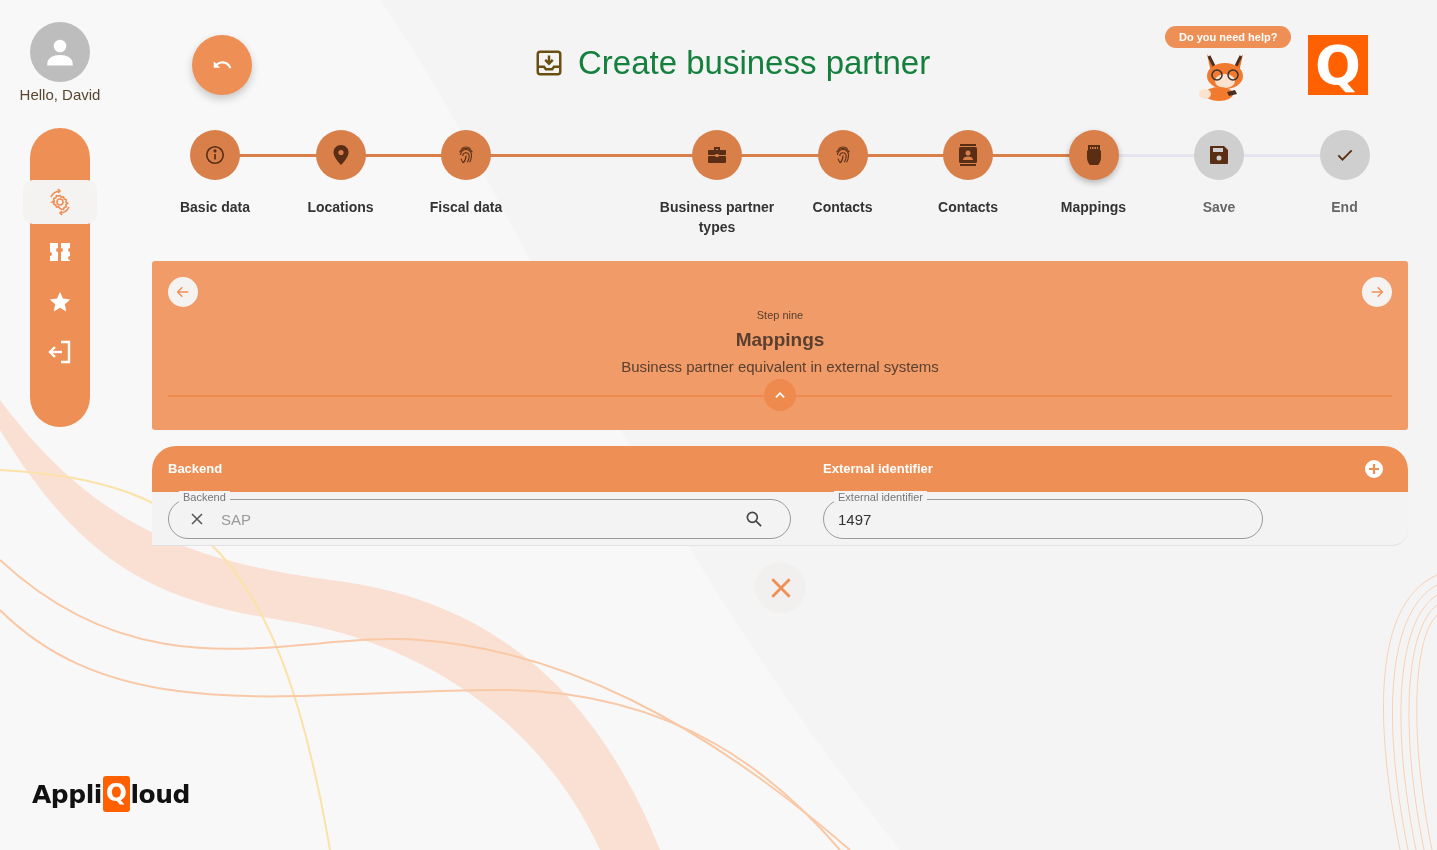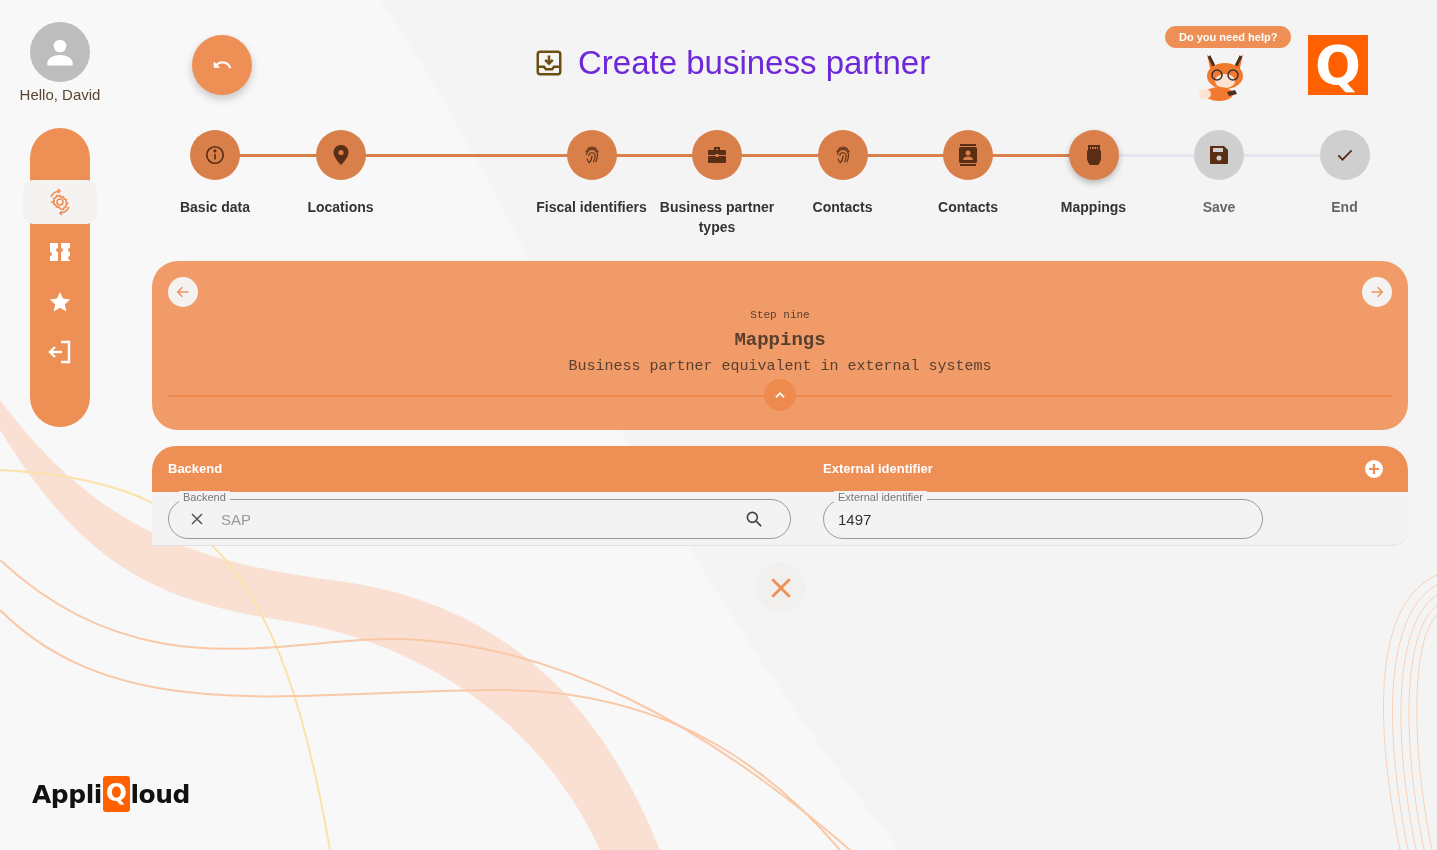--- a/index.html
+++ b/index.html
@@ -20,41 +20,41 @@
   
   .sidebar { position: absolute; left: 30px; top: 128px; width: 60px; height: 299px; border-radius: 30px; background: #ee8f55; z-index: 2; }
   .side-item { position: absolute; left: 0; width: 60px; height: 44px; display: flex; align-items: center; justify-content: center; cursor: pointer; }
   .side-item.active { left: -7px; width: 74px; background: #f4f3f2; border-radius: 10px; }
 
   
   .back-btn { position: absolute; left: 192px; top: 35px; width: 60px; height: 60px; border-radius: 50%; background: #ee8f55; box-shadow: 0 4px 8px rgba(0,0,0,0.2); display: flex; align-items: center; justify-content: center; z-index: 2; cursor: pointer; }
 
   
   .title { position: absolute; left: 534px; top: 44px; display: flex; align-items: center; gap: 14px; z-index: 2; }
-  .title-text { font-size: 33px; color: #6d28d9; }
+  .title-text { font-size: 33px; color: #15803d; }
 
   
   .help { position: absolute; left: 1165px; top: 26px; z-index: 2; }
   .help-bubble { background: #ee8f55; color: #fff; font-size: 11px; font-weight: bold; padding: 5px 14px; border-radius: 14px; white-space: nowrap; }
   .fox { position: absolute; left: 32px; top: 22px; }
   .q-logo { position: absolute; left: 1308px; top: 35px; width: 60px; height: 60px; background: #ff6000; color: #fff; font-weight: bold; font-size: 54px; display: flex; align-items: center; justify-content: center; font-family: "DejaVu Sans", sans-serif; z-index: 2; }
 
   
   .stepper { position: absolute; left: 152px; top: 130px; width: 1256px; height: 110px; z-index: 2; }
   .step-line { position: absolute; top: 24px; height: 3px; }
   .step { position: absolute; top: 0; width: 126px; margin-left: -63px; text-align: center; }
   .step-circle { width: 50px; height: 50px; border-radius: 50%; margin: 0 auto; display: flex; align-items: center; justify-content: center; cursor: pointer; }
   .step-circle.done { background: #d87f4a; }
   .step-circle.current { background: #d87f4a; box-shadow: 0 3px 6px rgba(0,0,0,0.25); }
   .step-circle.todo { background: #cfcfcf; }
   .step-label { margin-top: 17px; font-size: 14px; color: #333; line-height: 20px; font-weight: bold; }
   .step-label.todo { color: #666; }
 
   
-  .step-card { position: absolute; left: 152px; top: 261px; width: 1256px; height: 169px; border-radius: 26px; background: #f09b68; z-index: 2; font-family: Liberation Mono, monospace; }
+  .step-card { position: absolute; left: 152px; top: 261px; width: 1256px; height: 169px; border-radius: 3px; background: #f09b68; z-index: 2; }
   .nav-arrow { position: absolute; top: 16px; width: 30px; height: 30px; border-radius: 50%; background: #f4f3f2; display: flex; align-items: center; justify-content: center; cursor: pointer; }
   .step-num { position: absolute; top: 48px; width: 100%; text-align: center; font-size: 11px; color: #5a4030; }
   .step-title { position: absolute; top: 68px; width: 100%; text-align: center; font-size: 19px; font-weight: bold; color: #5a3e2e; }
   .step-desc { position: absolute; top: 97px; width: 100%; text-align: center; font-size: 15px; color: #5a4030; }
   .card-divider { position: absolute; left: 16px; right: 16px; top: 134px; height: 2px; background: #ef8a4e; }
   .collapse-btn { position: absolute; left: 612px; top: 118px; width: 32px; height: 32px; border-radius: 50%; background: #ef8a4e; display: flex; align-items: center; justify-content: center; cursor: pointer; }
 
   
   .table { position: absolute; left: 152px; top: 446px; width: 1256px; height: 77px; z-index: 2; }
   .table-head { height: 46px; background: #ee8f55; border-radius: 24px 24px 0 0; position: relative; }
@@ -185,34 +185,34 @@
   <div class="step" style="left:188.5px;">
     <div class="step-circle done">
       <svg width="18" height="22" viewBox="0 0 18 22">
           <path d="M9 1C4.6 1 1.5 4.2 1.5 8.5 1.5 14 9 21 9 21s7.5-7 7.5-12.5C16.5 4.2 13.4 1 9 1z" fill="#5a2e14"></path>
           <circle cx="9" cy="8.5" r="2.6" fill="#d87f4a"></circle>
         </svg>
     </div>
     <div class="step-label">Locations</div>
   </div>
 
-
-  <div class="step" style="left:439.5px;">
+  <div class="step" style="left:314px;">
     <div class="step-circle done">
       <svg width="22" height="22" viewBox="0 0 24 24" fill="none" stroke="#5a2e14" stroke-width="1.2">
           <path d="M5 9a8 8 0 0 1 14 0"></path>
           <path d="M6 12a6 6 0 0 1 12 0c0 3-1 6-2 8"></path>
           <path d="M8.5 13a3.5 3.5 0 0 1 7 0c0 3-1 5-2 7"></path>
           <path d="M12 12.5c0 3-1 6-3 8"></path>
           <path d="M6.5 16c.5 1.5 1 3 2.5 4.5"></path>
           <path d="M7 5a9 9 0 0 1 10 0"></path>
         </svg>
     </div>
-    <div class="step-label">Fiscal identifiers</div>
-  </div>
+    <div class="step-label">Fiscal data</div>
+  </div>
+
 
   <div class="step" style="left:565px;">
     <div class="step-circle done">
       <svg width="20" height="18" viewBox="0 0 20 18">
           <path d="M7 1h6v3h-2V3H9v1H7z" fill="#5a2e14"></path>
           <rect x="1" y="4" width="18" height="5" rx="1" fill="#5a2e14"></rect>
           <rect x="1" y="10" width="18" height="7" rx="1" fill="#5a2e14"></rect>
           <rect x="8.5" y="8" width="3" height="3" fill="#d87f4a"></rect>
         </svg>
     </div>

